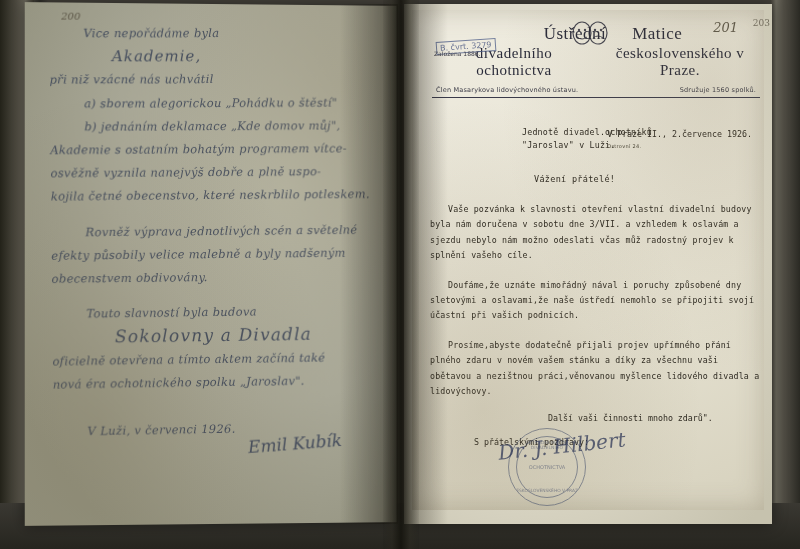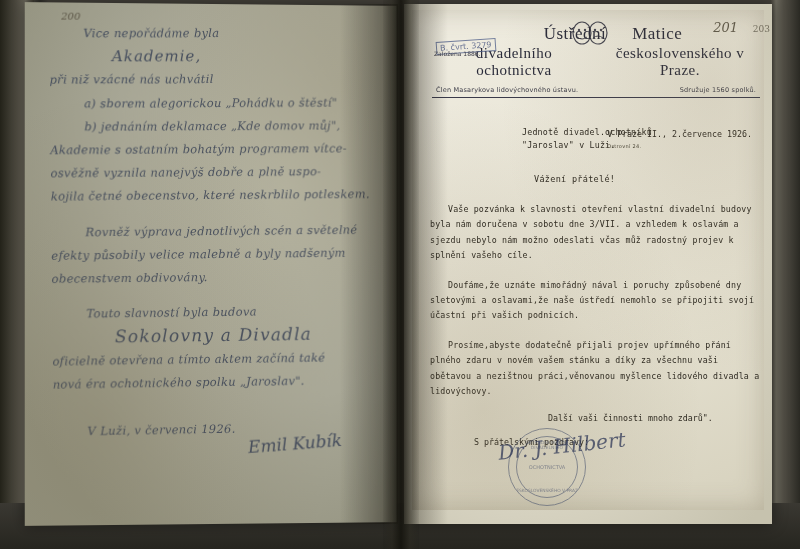--- a/index.html
+++ b/index.html
@@ -220,21 +220,21 @@
     position: absolute;
     right: 26px; top: 10px;
     font-family: "DejaVu Serif", serif;
     font-style: italic;
     font-size: 13px;
     color: #3b3527;
     opacity: 0.8;
   }
   .page-num-corner {
     position: absolute;
-    right: 2px; top: 20px;
+    right: 2px; top: 14px;
     font-family: "DejaVu Serif", serif;
     font-size: 9px;
     color: #4a4436;
     opacity: 0.7;
   }
 
   .addr-block {
     margin-top: 16px;
     margin-left: 92px;
     font-size: 8.3px;

